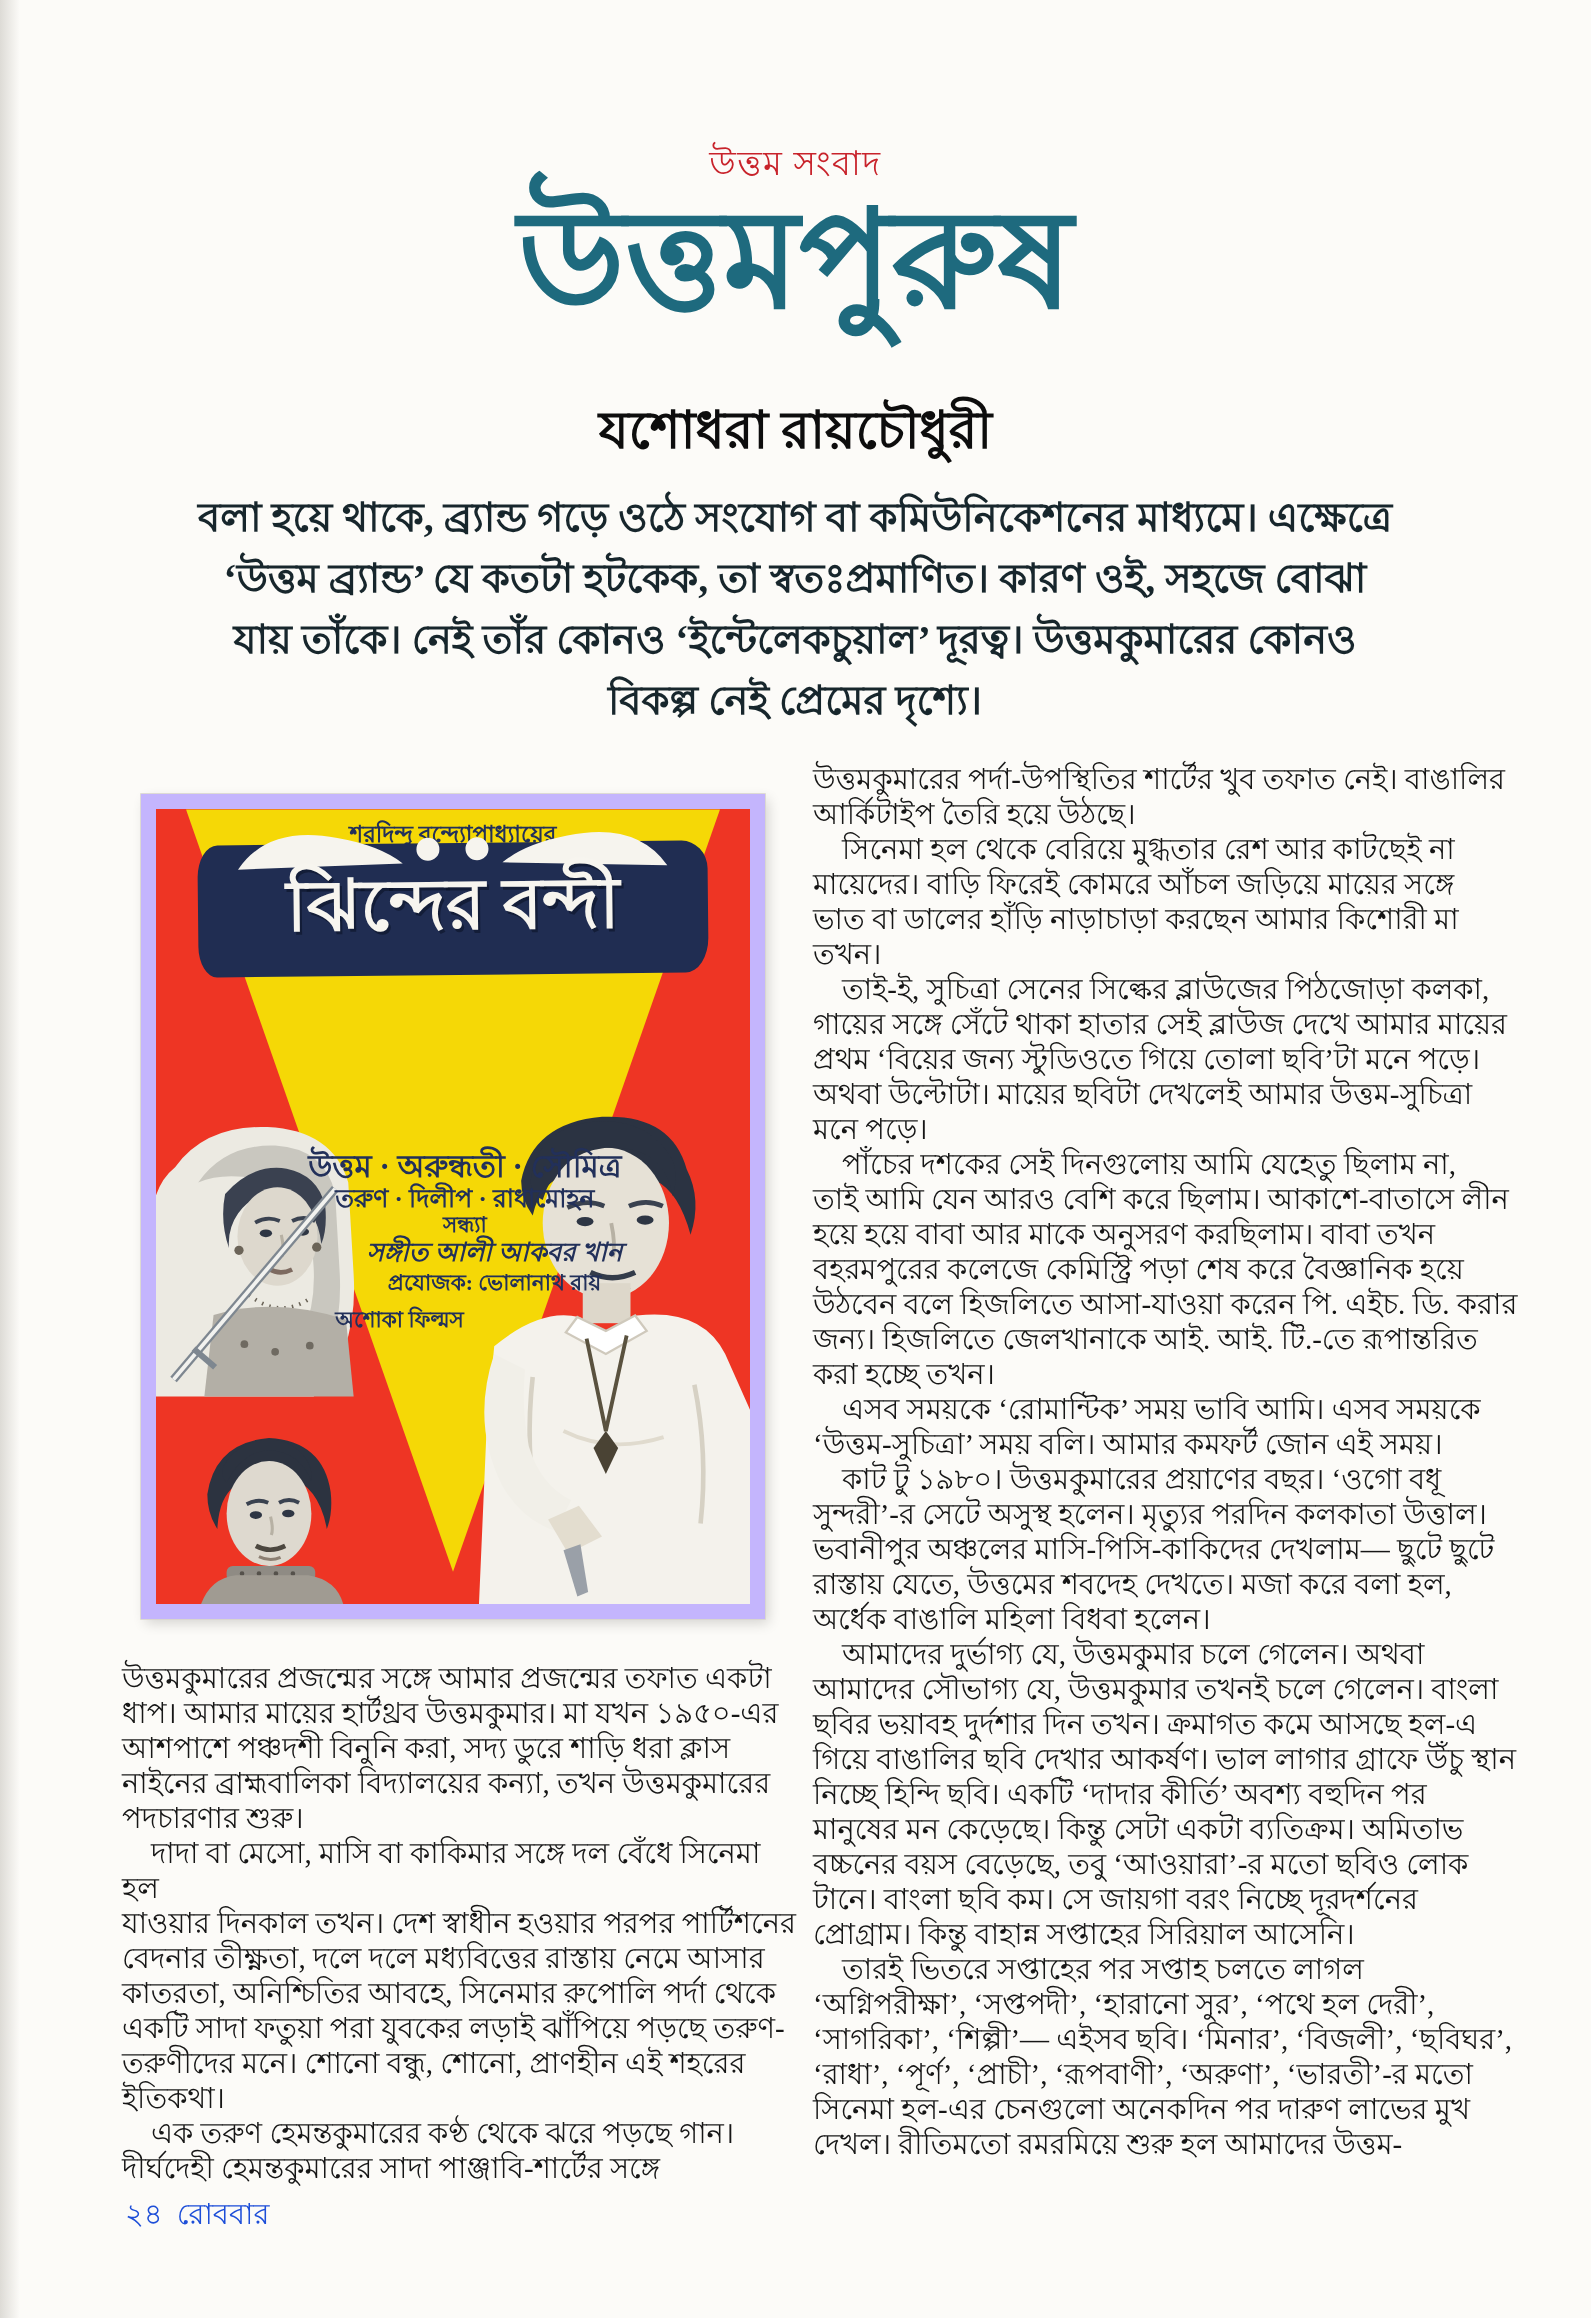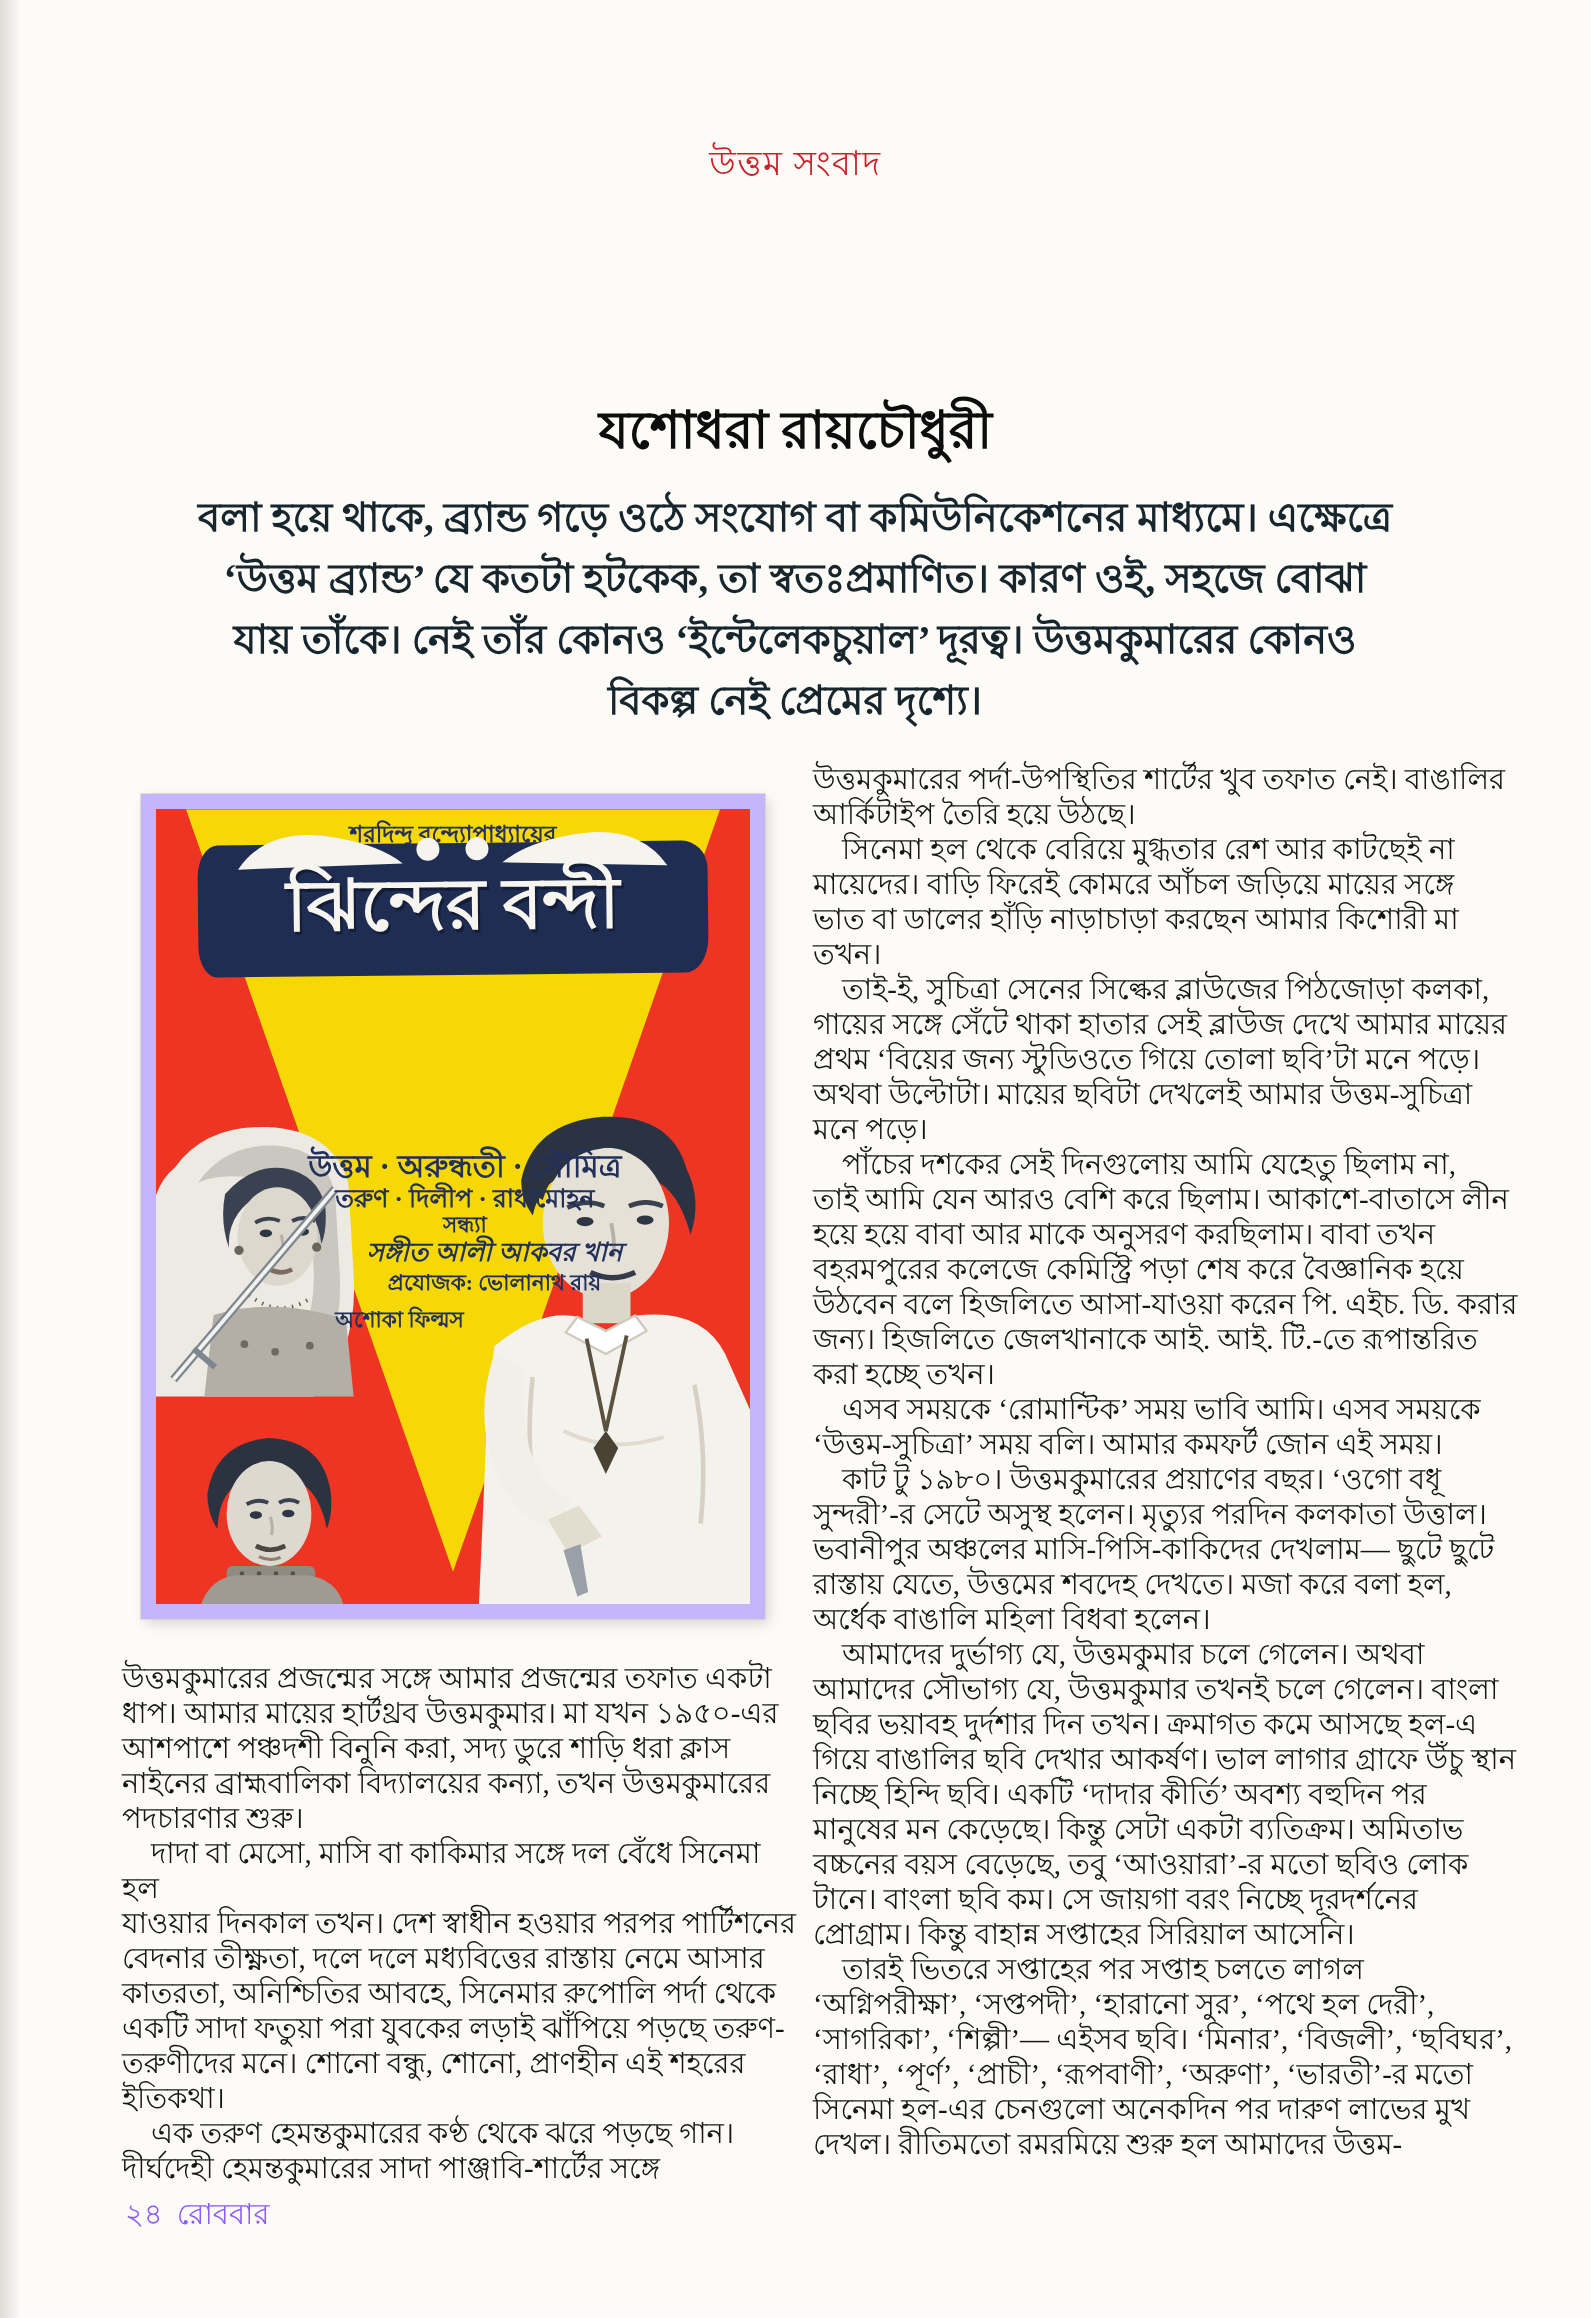--- a/index.html
+++ b/index.html
@@ -79,31 +79,32 @@
   .fig-boy{left:17px;top:612px;width:192px;height:185px;}
   .fig-uttam{right:-6.2px;top:294px;width:308px;height:502px;}
   
   .col{
     position:absolute;font-size:29px;color:#161616;
     white-space:pre-line;text-align:left;
   }
   .col-left{left:122px;top:1661px;width:681px;line-height:35px;}
   .col-right{left:813px;top:762px;width:727px;line-height:35px;}
   .footer{
-    position:absolute;left:125px;top:2191px;font-size:29px;color:#8b5cf6;
+    position:absolute;left:125px;top:2191px;font-size:29px;color:#1d4ed8;
   }
   .footer span{margin-right:14px;}
 </style>
 </head>
 <body>
 
 <div class="page">
 
   <div class="kicker">উত্তম সংবাদ</div>
 
+  <h1 class="title">উত্তমপুরুষ</h1>
 
   <div class="author">যশোধরা রায়চৌধুরী</div>
 
   <div class="lead">বলা হয়ে থাকে, ব্র্যান্ড গড়ে ওঠে সংযোগ বা কমিউনিকেশনের মাধ্যমে। এক্ষেত্রে
 ‘উত্তম ব্র্যান্ড’ যে কতটা হটকেক, তা স্বতঃপ্রমাণিত। কারণ ওই, সহজে বোঝা
 যায় তাঁকে। নেই তাঁর কোনও ‘ইন্টেলেকচুয়াল’ দূরত্ব। উত্তমকুমারের কোনও
 বিকল্প নেই প্রেমের দৃশ্যে।</div>
 
   <figure class="poster">
     <div class="poster-art">

